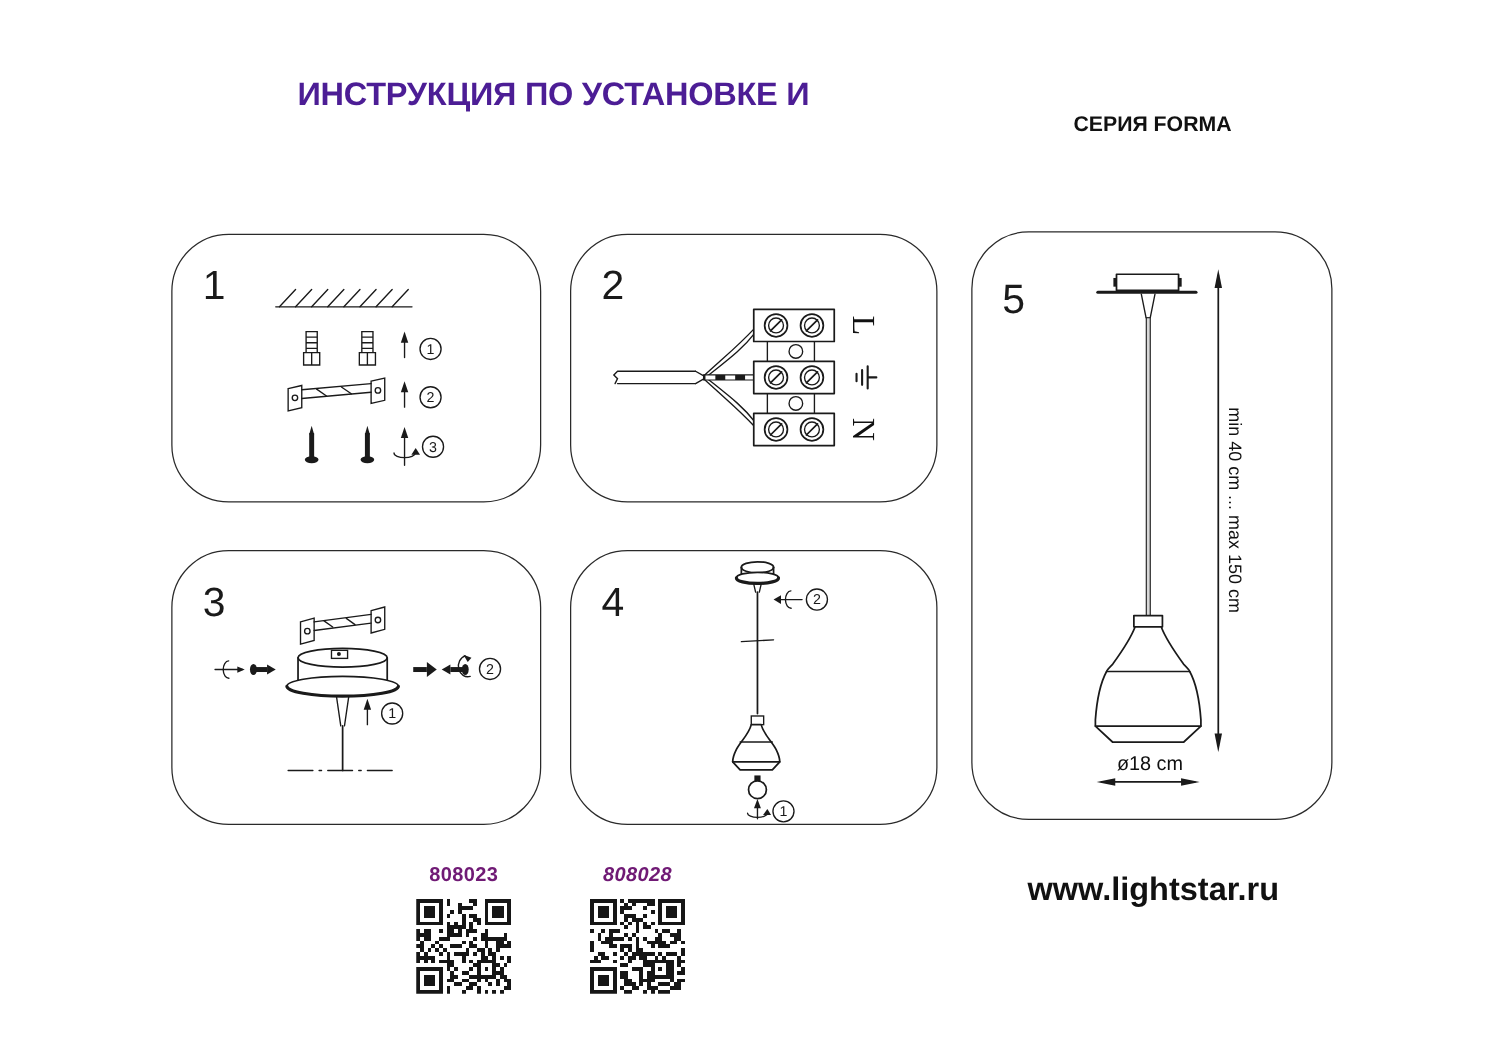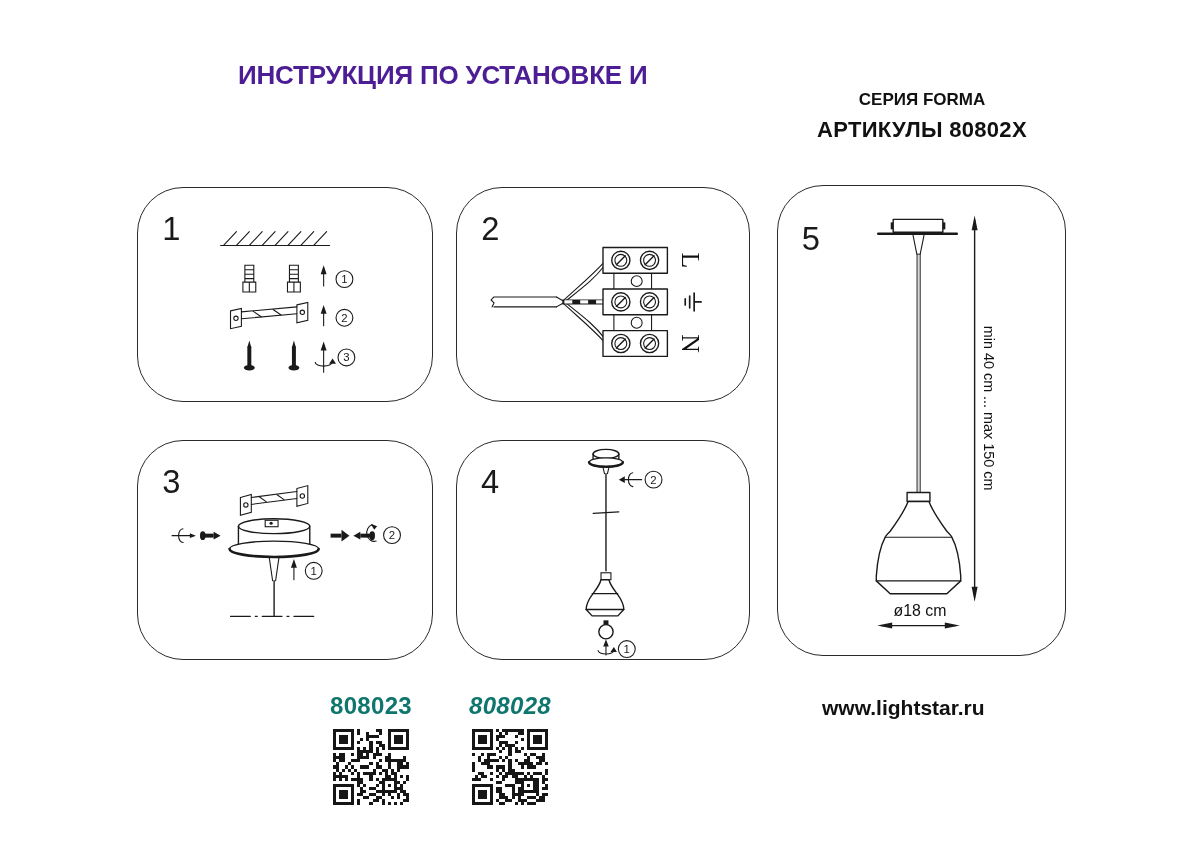--- a/index.html
+++ b/index.html
@@ -34,38 +34,37 @@
   .wf{fill:#ffffff;}
   .num{font:400 33px "Liberation Sans",sans-serif;fill:#1a1a1a;}
   .co{font:400 11.5px "Liberation Sans",sans-serif;fill:#1a1a1a;}
   .ser{font:400 26px "Liberation Serif",serif;fill:#111;}
   .dim{font:400 14.5px "Liberation Sans",sans-serif;fill:#111;}
   .dia{font:400 16px "Liberation Sans",sans-serif;fill:#111;}
   
   .article-block{position:absolute;width:120px;text-align:center;}
   #article-1{left:311px;top:692px;}
   #article-2{left:450px;top:692px;font-style:italic;}
-  .article-number{font-weight:700;font-size:24px;color:#0f766e;letter-spacing:.3px;}
+  .article-number{font-weight:700;font-size:16px;color:#701a75;letter-spacing:.3px;}
   .qr{margin-top:9px;}
   #website{position:absolute;left:822px;top:696px;width:200px;
-           font-weight:700;font-size:21px;color:#111;}
+           font-weight:700;font-size:26px;color:#111;}
 </style>
 </head>
 <body>
 
 <div id="canvas">
 
 
   <div id="page-title">
     <div>ИНСТРУКЦИЯ ПО УСТАНОВКЕ И</div>
   </div>
 
   <div id="series-block">
     <div id="series-label">СЕРИЯ FORMA</div>
-    <div id="articles-label">АРТИКУЛЫ 80802X</div>
   </div>
 
   <div class="panel" id="panel-1">
     <svg viewBox="0 0 296 215">
       <text class="num" x="24" y="52">1</text>
 
       <g>
         <path class="ln2" d="M83,58 H193"></path>
         <path class="ln2" d="M86,58 l13,-14 M99,58 l13,-14 M112,58 l13,-14 M125,58 l13,-14 M138,58 l13,-14 M151,58 l13,-14 M164,58 l13,-14 M177,58 l13,-14"></path>
       </g>

